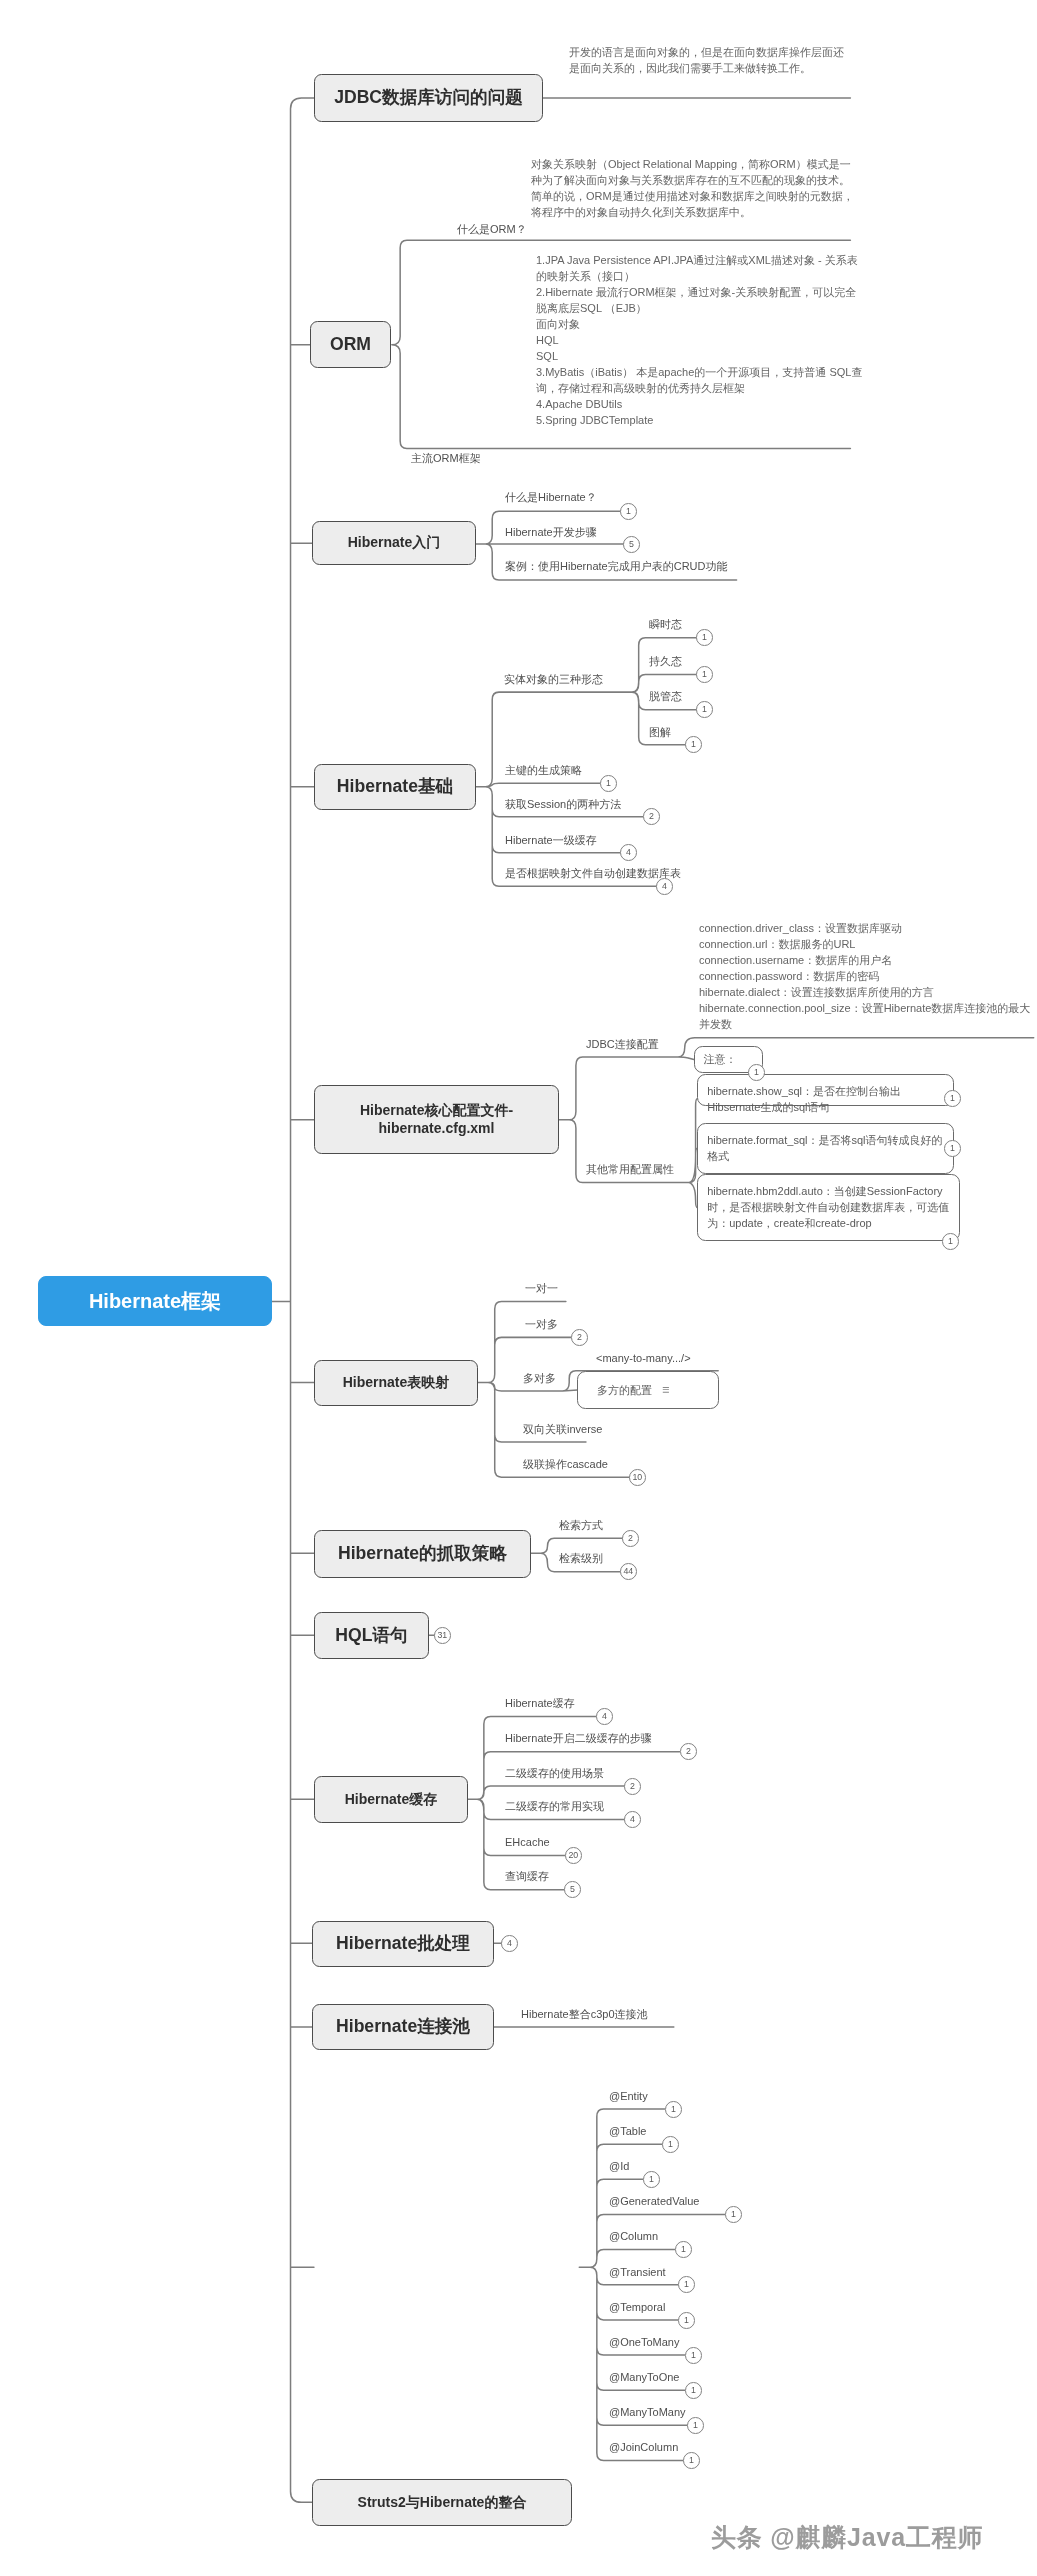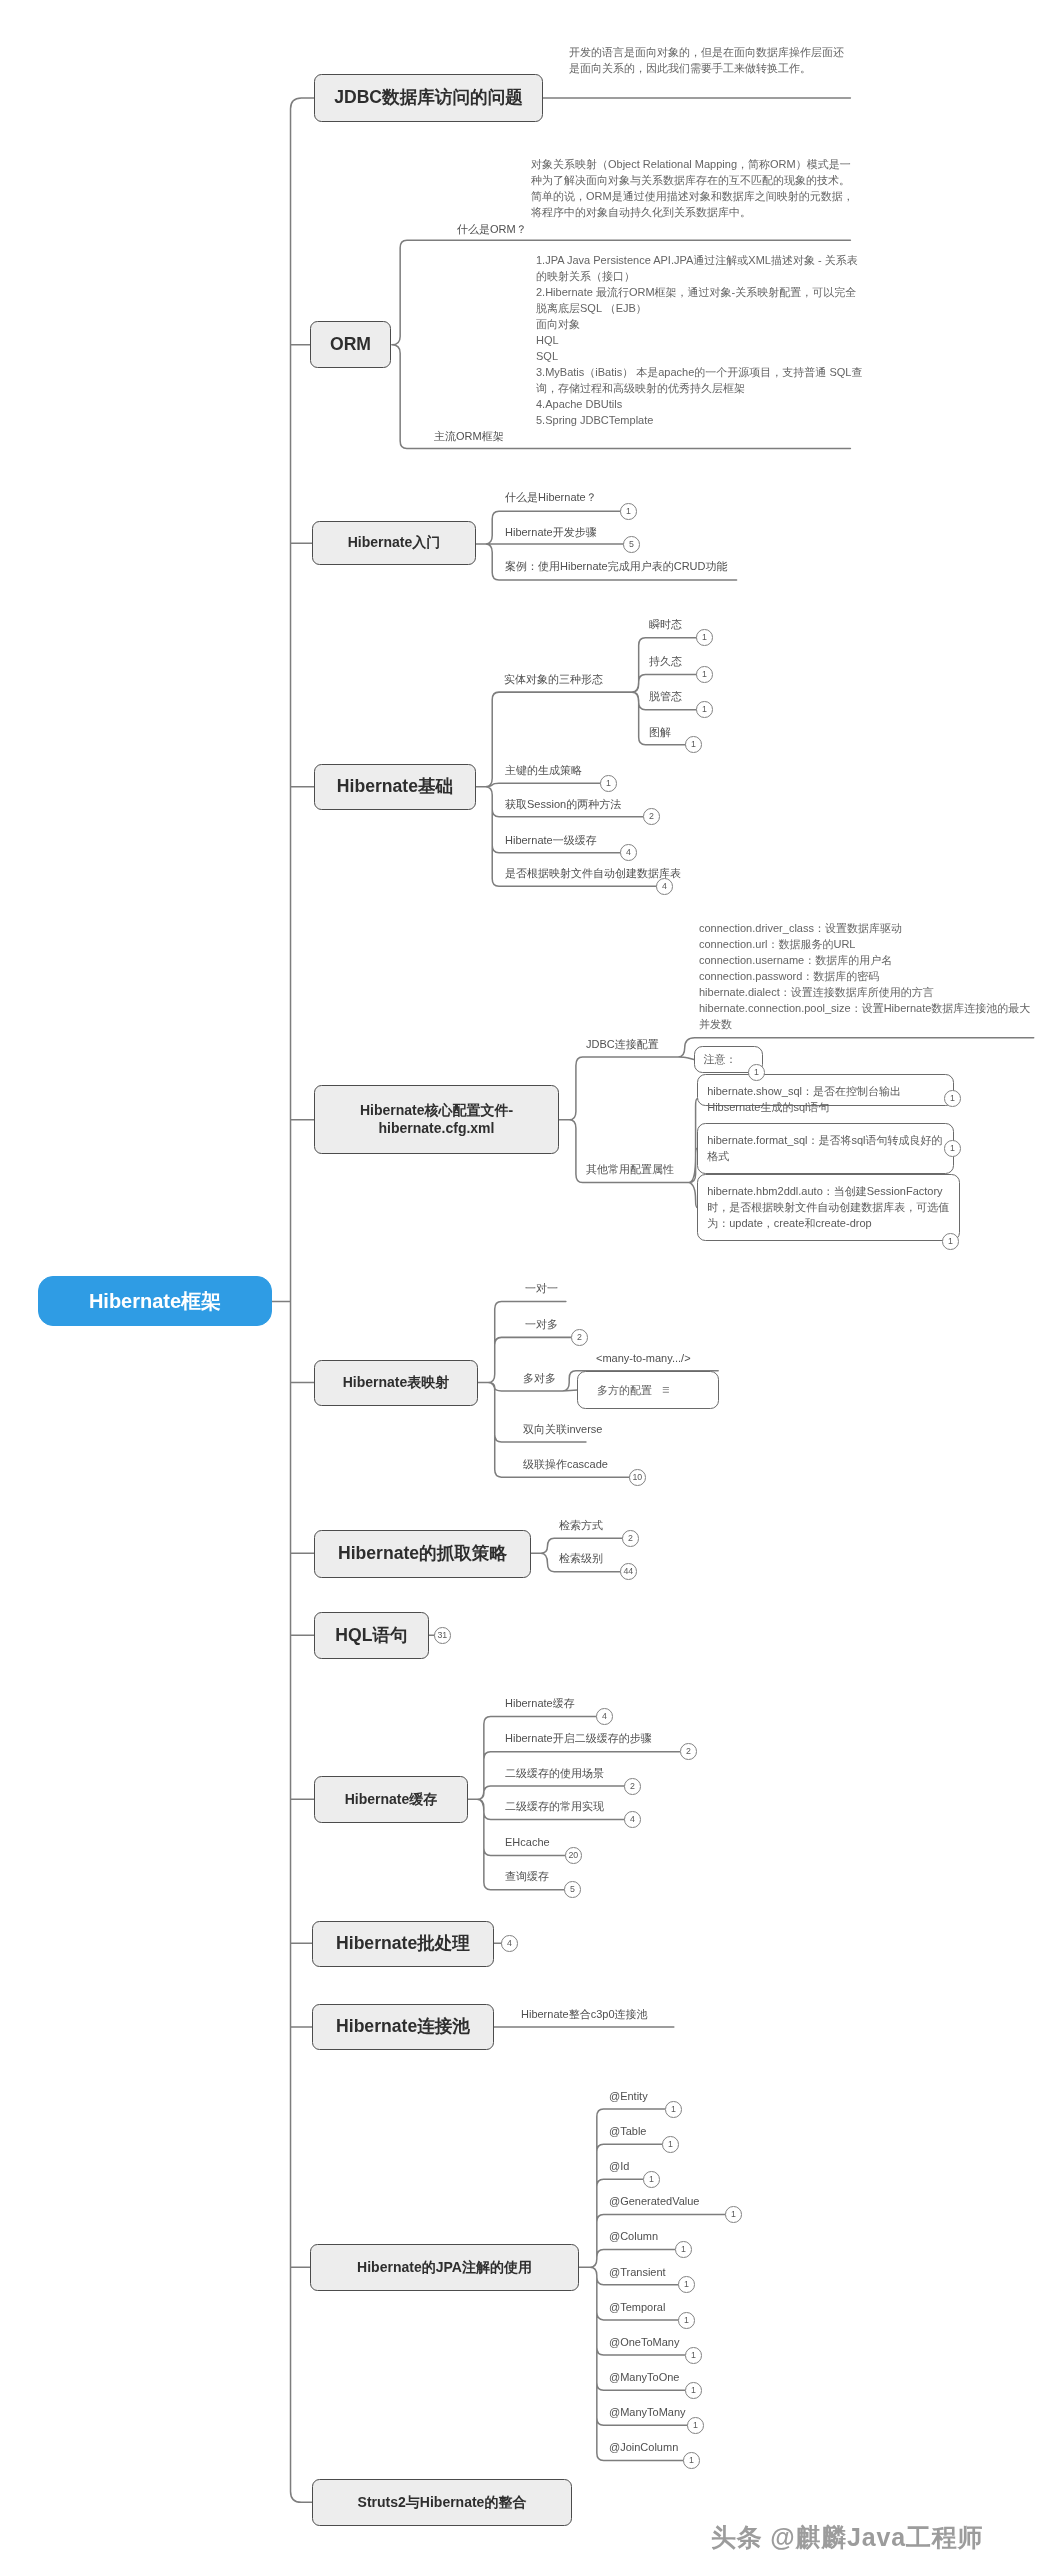--- a/index.html
+++ b/index.html
@@ -3,21 +3,21 @@
 <meta charset="utf-8">
 <style>
   html,body{margin:0;padding:0;background:#fff;}
   #canvas{position:relative;width:1038px;height:2576px;background:#fff;
           font-family:"Liberation Sans","DejaVu Sans",sans-serif;overflow:hidden;}
   svg.lines{position:absolute;left:0;top:0;width:1038px;height:2576px;}
   .node{position:absolute;display:flex;align-items:center;justify-content:center;
         background:#ededed;border:1.7px solid #4c4c4c;border-radius:7.5px;
         font-weight:bold;color:#2e2e2e;text-align:center;white-space:pre-line;
         box-sizing:border-box;line-height:1.25;}
-  .root{background:#2f9ce4;border:1.7px solid #2f9ce4;color:#fff;border-radius:15px;}
+  .root{background:#2f9ce4;border:1.7px solid #2f9ce4;color:#fff;border-radius:8px;}
   .fs24{font-size:20px;} .fs21{font-size:17.6px;} .fs20{font-size:14px;}
   .lbl{position:absolute;font-size:11px;color:#4f4f4f;white-space:nowrap;line-height:13.4px;}
   .note{position:absolute;font-size:11px;color:#646464;line-height:16px;white-space:pre-line;}
   .badge{position:absolute;box-sizing:border-box;width:16.7px;height:16.7px;border:1.3px solid #828282;
          border-radius:50%;background:#fff;display:flex;align-items:center;justify-content:center;
          font-size:8.8px;color:#5a5a5a;z-index:3;}
   .nbox{position:absolute;box-sizing:border-box;border:1.3px solid #6a6a6a;border-radius:8.4px;
         background:#fff;font-size:11px;color:#5a5a5a;line-height:16px;padding:7.5px 9.2px;z-index:2;}
   .nbox.small{padding:4.2px 8.4px;}
   .mmbox{display:flex;align-items:center;gap:10px;padding:0 19px;}
@@ -103,21 +103,21 @@
   </svg>
 
   <div class="node root fs24" style="left:38px;top:1276px;width:234px;height:50px;">Hibernate框架</div>
 
   <div class="node fs21" style="left:314px;top:74px;width:229px;height:48px;">JDBC数据库访问的问题</div>
   <div class="note" style="left:569px;top:44px;width:283px;">开发的语言是面向对象的，但是在面向数据库操作层面还是面向关系的，因此我们需要手工来做转换工作。</div>
 
   <div class="node fs21" style="left:310px;top:321px;width:81px;height:47px;">ORM</div>
   <div class="lbl" style="left:457px;top:223px;">什么是ORM？</div>
   <div class="note" style="left:531px;top:156px;width:328px;">对象关系映射（Object Relational Mapping，简称ORM）模式是一种为了解决面向对象与关系数据库存在的互不匹配的现象的技术。简单的说，ORM是通过使用描述对象和数据库之间映射的元数据，将程序中的对象自动持久化到关系数据库中。</div>
-  <div class="lbl" style="left:411px;top:430px;margin-left:23px;">主流ORM框架</div>
+  <div class="lbl" style="left:411px;top:452px;">主流ORM框架</div>
   <div class="note" style="left:536px;top:252px;width:328px;">1.JPA Java Persistence API.JPA通过注解或XML描述对象 - 关系表的映射关系（接口）
 2.Hibernate 最流行ORM框架，通过对象-关系映射配置，可以完全脱离底层SQL （EJB）
 面向对象
 HQL
 SQL
 3.MyBatis（iBatis） 本是apache的一个开源项目，支持普通 SQL查询，存储过程和高级映射的优秀持久层框架
 4.Apache DBUtils
 5.Spring JDBCTemplate</div>
 
   <div class="node fs20" style="left:312px;top:521px;width:164px;height:44px;">Hibernate入门</div>
@@ -201,21 +201,20 @@
   <div class="badge" style="left:565px;top:1847px;">20</div>
   <div class="lbl" style="left:505px;top:1870px;">查询缓存</div>
   <div class="badge" style="left:564px;top:1881px;">5</div>
 
   <div class="node fs21" style="left:312px;top:1921px;width:182px;height:46px;">Hibernate批处理</div>
   <div class="badge" style="left:501px;top:1935px;">4</div>
 
   <div class="node fs21" style="left:312px;top:2004px;width:182px;height:46px;">Hibernate连接池</div>
   <div class="lbl" style="left:521px;top:2008px;">Hibernate整合c3p0连接池</div>
 
-  <div class="node fs20" style="left:310px;top:2244px;width:269px;height:47px;">Hibernate的JPA注解的使用</div>
   <div class="lbl" style="left:609px;top:2090px;">@Entity</div>
   <div class="badge" style="left:665px;top:2101px;">1</div>
   <div class="lbl" style="left:609px;top:2125px;">@Table</div>
   <div class="badge" style="left:662px;top:2136px;">1</div>
   <div class="lbl" style="left:609px;top:2160px;">@Id</div>
   <div class="badge" style="left:643px;top:2171px;">1</div>
   <div class="lbl" style="left:609px;top:2195px;">@GeneratedValue</div>
   <div class="badge" style="left:725px;top:2206px;">1</div>
   <div class="lbl" style="left:609px;top:2230px;">@Column</div>
   <div class="badge" style="left:675px;top:2241px;">1</div>

